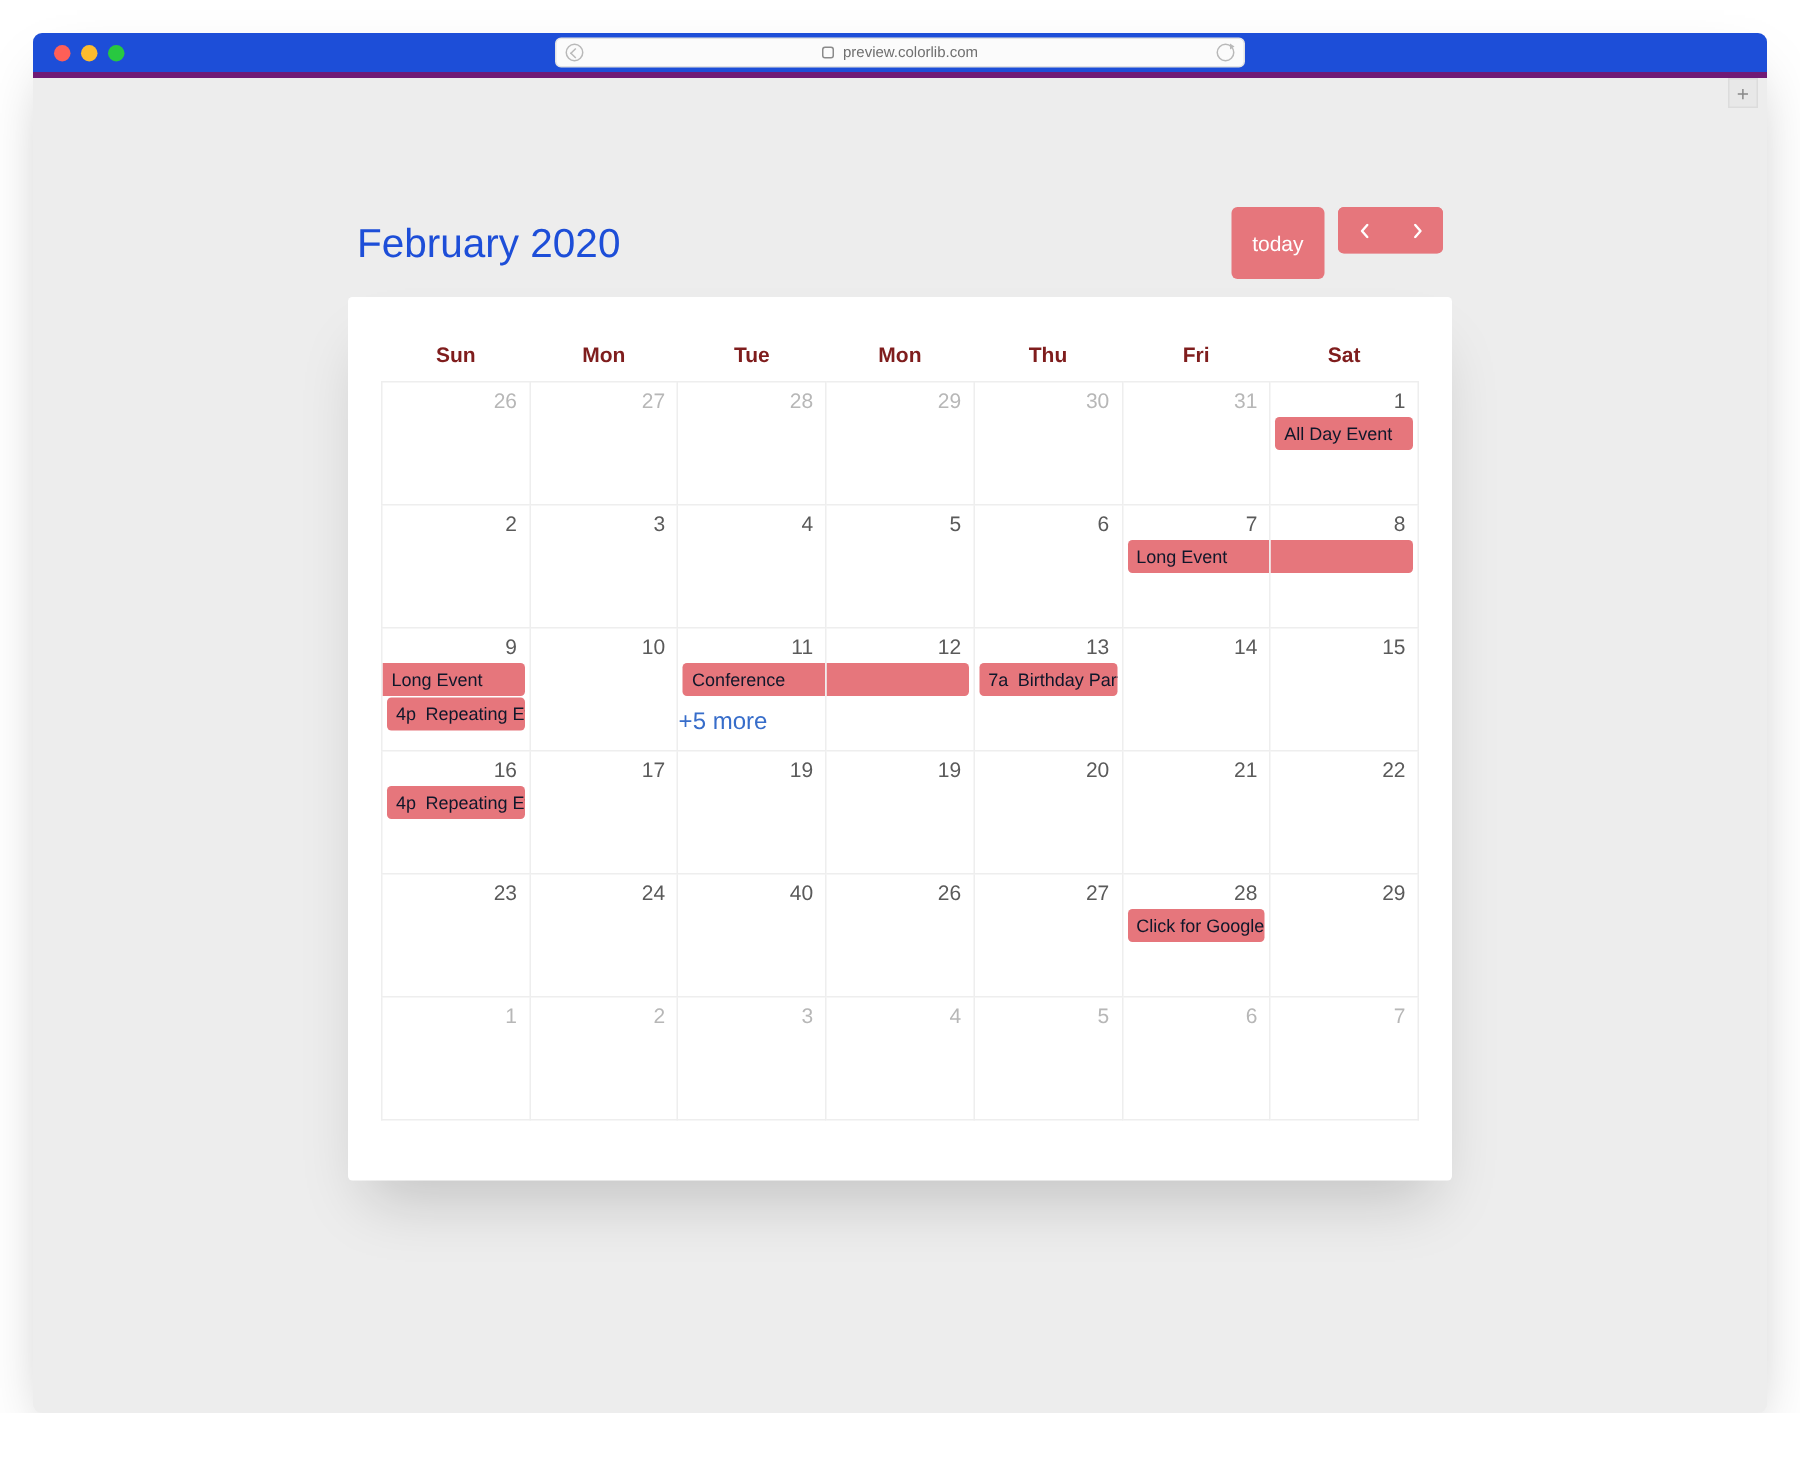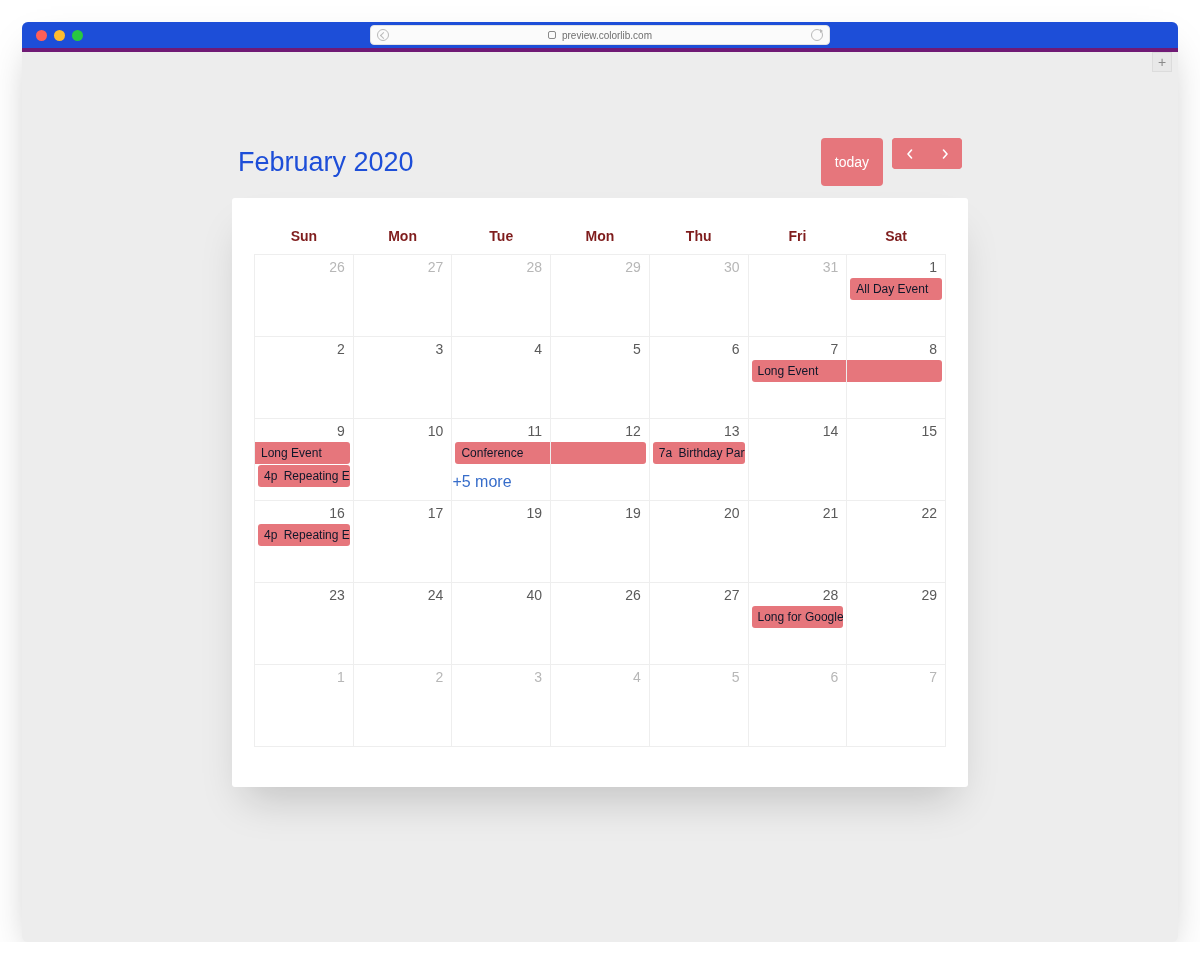--- a/index.html
+++ b/index.html
@@ -222,21 +222,21 @@
                 <div class="dnum">40</div>
               </td>
               <td>
                 <div class="dnum">26</div>
               </td>
               <td>
                 <div class="dnum">27</div>
               </td>
               <td>
                 <div class="dnum">28</div>
-                <div class="ev">Long for Google</div>
+                <div class="ev">Click for Google</div>
               </td>
               <td>
                 <div class="dnum">29</div>
               </td>
             </tr>
             <tr>
               <td class="out">
                 <div class="dnum">1</div>
               </td>
               <td class="out">

